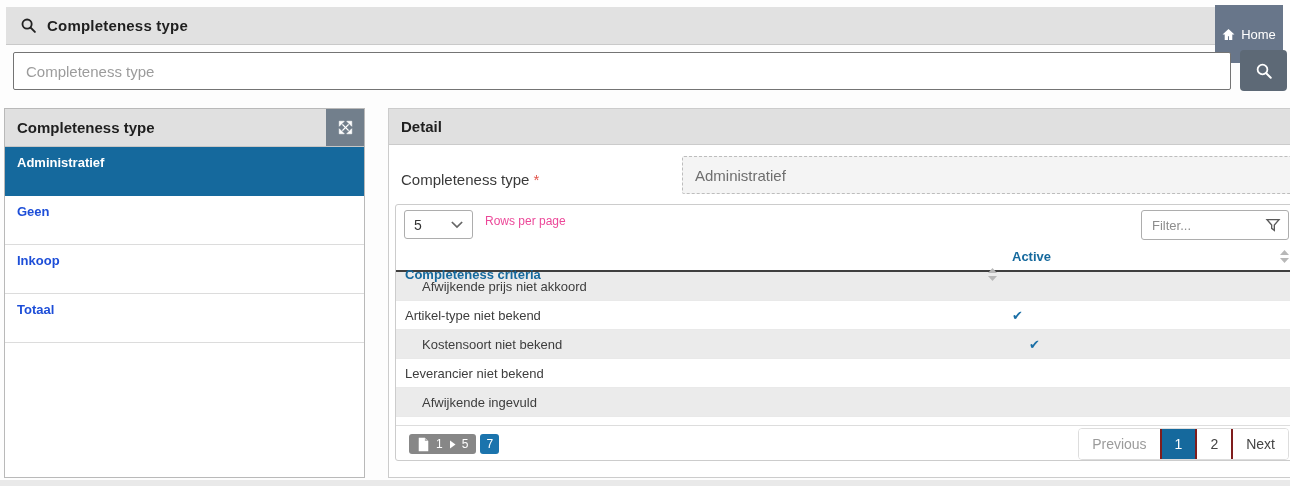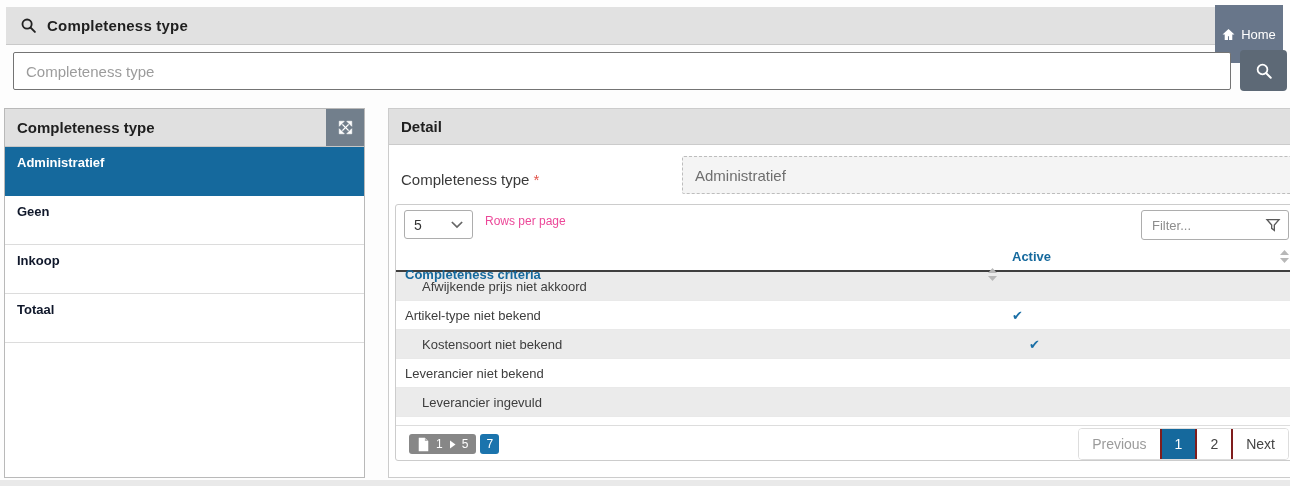--- a/index.html
+++ b/index.html
@@ -29,21 +29,21 @@
   
   .list-panel { position:absolute; left:4px; top:108px; width:361px; height:370px;
                 border:1px solid #b9b9b9; background:#fff; }
   .panel-header { position:relative; height:38px; background:#e0e0e0;
                   border-bottom:1px solid #c6c6c6; display:flex; align-items:center; }
   .panel-header-title { font-size:15px; font-weight:700; color:#1f1f1f; padding-left:12px; }
   .expand-btn { position:absolute; right:0; top:0; width:38px; height:37px;
                 background:#727f8c; border:none; cursor:pointer;
                 display:flex; align-items:center; justify-content:center; }
   .list-item { height:49px; border-bottom:1px solid #dcdcdc; padding:8px 12px;
-               font-size:13px; font-weight:700; color:#0f172a; cursor:pointer; background:#fff; }
+               font-size:13px; font-weight:700; color:#1d4ed8; cursor:pointer; background:#fff; }
   .list-item.selected { background:#15699d; color:#fff; border-bottom-color:#15699d; }
 
   
   .detail-panel { position:absolute; left:388px; top:108px; width:914px; height:370px;
                   border:1px solid #cccccc; background:#fff; }
   .detail-header { height:36px; background:#e0e0e0; border-bottom:1px solid #cbcbcb;
                    display:flex; align-items:center; padding-left:12px;
                    font-size:15px; font-weight:700; color:#1f1f1f; }
   .field-label { position:absolute; left:12px; top:62px; font-size:15px; color:#3a3a3a; }
   .required { color:#e2544a; margin-left:4px; font-size:15px; }
@@ -220,21 +220,21 @@
         </div>
         <div class="trow striped">
           <div class="cell-criteria">Kostensoort niet bekend</div>
           <div class="cell-active">✔</div>
         </div>
         <div class="trow">
           <div class="cell-criteria">Leverancier niet bekend</div>
           <div class="cell-active"></div>
         </div>
         <div class="trow striped">
-          <div class="cell-criteria">Leverancier ingevuld</div>
+          <div class="cell-criteria">Afwijkende ingevuld</div>
           <div class="cell-active"></div>
         </div>
       </div>
 
       <div class="rows-spacer"></div>
 
       <div class="table-footer">
         <div class="badges">
           <span class="range-badge">
             <span style="display:flex;">

